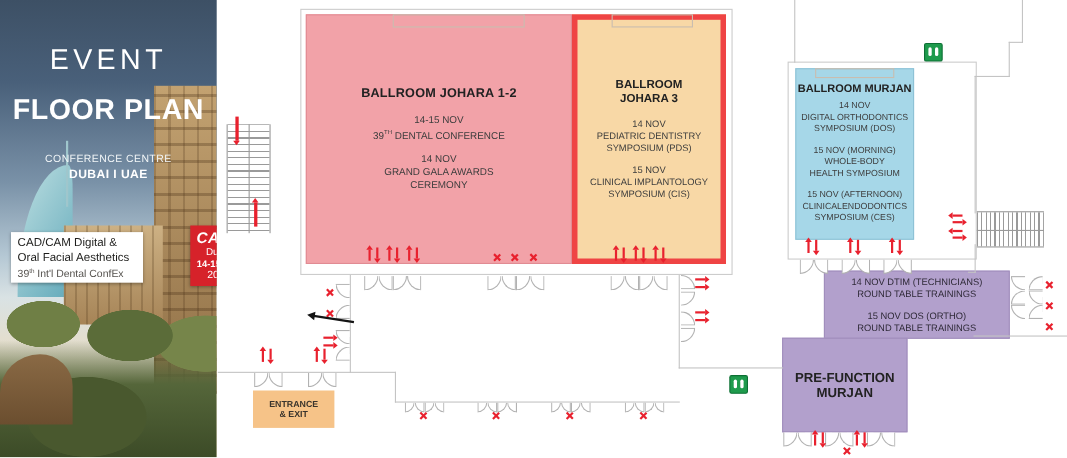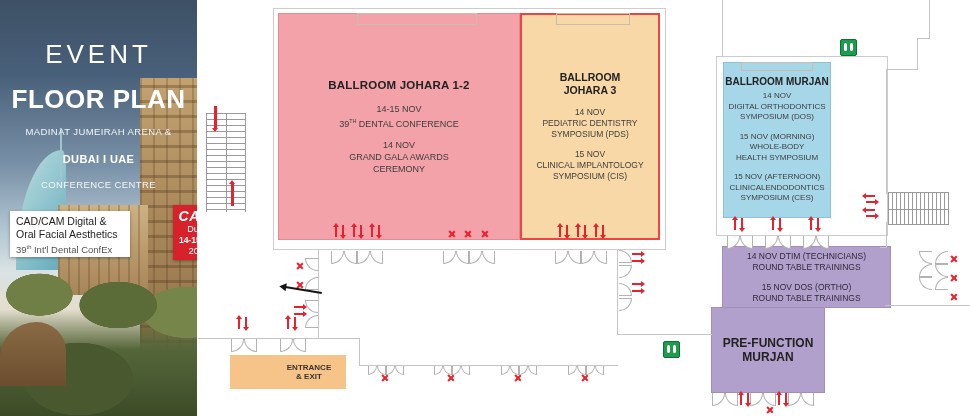--- a/index.html
+++ b/index.html
@@ -47,21 +47,21 @@
   
   .wl{background:#c4c4c4;z-index:2;}
   .room{z-index:1;display:flex;flex-direction:column;align-items:center;justify-content:center;
         text-align:center;color:#3d3d3d;box-sizing:border-box;}
   .wrap{background:#fff;border:1px solid #ccc;z-index:0;box-sizing:border-box;}
   .stage-inset{border:1px solid #c9bdb0;z-index:2;box-sizing:border-box;}
   .rn{font-weight:800;color:#222;}
   .pink{background:#f2a2a8;border:1px solid #e18b93;}
   .pink .rl{font-size:9px;line-height:12px;}
   .pink .rn{font-size:11.5px;margin-bottom:12px;letter-spacing:.2px;}
-  .sand{background:#f8d8a6;border:2px solid #ef4444;}
+  .sand{background:#f8d8a6;border:5px solid #ef4444;}
   .sand .rl{font-size:8.5px;line-height:11px;}
   .sand .rn{font-size:10.5px;line-height:13px;}
   .blue{background:#a6d7e8;border:1px solid #8ec2d6;}
   .blue .rl{font-size:8px;line-height:10.5px;}
   .blue .rn{font-size:10px;margin-bottom:4px;}
   .purp{background:#b2a0cc;border:1px solid #a18ebc;}
   .purp .rl{font-size:8.5px;line-height:11px;color:#2f2a38;}
   .gap{margin-top:9px;text-align:center;}
   .obox{background:#f6c388;z-index:3;display:flex;flex-direction:column;align-items:center;
         justify-content:center;text-align:center;font-size:7.5px;font-weight:700;color:#3a342c;line-height:9.5px;}
@@ -117,22 +117,21 @@
 
   <div id="panel" class="abs">
     <div class="abs burj"></div>
     <div class="abs burj-mast"></div>
     <div class="abs bld-r"></div>
     <div class="abs bld-m"></div>
     <div class="abs palms"></div>
     <div class="abs hut"></div>
     <div class="abs title1">EVENT</div>
     <div class="abs title2">FLOOR PLAN</div>
-    <div class="abs ven" style="top:126px;">MADINAT JUMEIRAH ARENA &amp;</div>
-    <div class="abs ven" style="top:139px;margin-top:40px;">CONFERENCE CENTRE</div>
+    <div class="abs ven" style="top:139px;">CONFERENCE CENTRE</div>
     <div class="abs ven b" style="top:153px;">DUBAI I UAE</div>
     <div class="abs evbox">
       <div class="l1">CAD/CAM Digital &amp;</div>
       <div class="l1">Oral Facial Aesthetics</div>
       <div class="l2"><span>39</span><sup>th</sup><span> Int'l Dental ConfEx</span></div>
     </div>
     <div class="abs badge">
       <div class="logo">CAPP</div>
       <div class="city">Dubai</div>
       <div class="dt">14-15 Nov</div>
@@ -182,21 +181,21 @@
     <div class="rl">14 NOV</div>
     <div class="rl">DIGITAL ORTHODONTICS</div>
     <div class="rl">SYMPOSIUM (DOS)</div>
     <div class="rl gap">15 NOV (MORNING)</div>
     <div class="rl">WHOLE-BODY</div>
     <div class="rl">HEALTH SYMPOSIUM</div>
     <div class="rl gap">15 NOV (AFTERNOON)</div>
     <div class="rl">CLINICALENDODONTICS</div>
     <div class="rl">SYMPOSIUM (CES)</div>
   </div>
-  <div class="abs room purp" style="left:722px;top:246px;width:169px;height:62px;">
+  <div class="abs room purp" style="left:749px;top:246px;width:169px;height:62px;">
     <div class="rl">14 NOV DTIM (TECHNICIANS)</div>
     <div class="rl">ROUND TABLE TRAININGS</div>
     <div class="rl gap">15 NOV DOS (ORTHO)</div>
     <div class="rl">ROUND TABLE TRAININGS</div>
   </div>
   <div class="abs room purp" style="left:711px;top:307px;width:114px;height:86px;">
     <div class="rn" style="font-size:12px;">PRE-FUNCTION</div>
     <div class="rn" style="font-size:12px;">MURJAN</div>
   </div>
 
@@ -399,19 +398,19 @@
   <div class="xm" style="left:296px;top:281px;"></div>
   <div class="xm" style="left:381px;top:374px;"></div>
   <div class="xm" style="left:447px;top:374px;"></div>
   <div class="xm" style="left:514px;top:374px;"></div>
   <div class="xm" style="left:581px;top:374px;"></div>
   <div class="xm" style="left:950px;top:255px;"></div>
   <div class="xm" style="left:950px;top:274px;"></div>
   <div class="xm" style="left:950px;top:293px;"></div>
   <div class="xm" style="left:766px;top:406px;"></div>
 
-  <div class="abs obox" style="left:230px;top:355px;width:74px;height:34px;font-size:8px;padding-left:42px;">
+  <div class="abs obox" style="left:230px;top:355px;width:74px;height:34px;font-size:8px;">
     <div>ENTRANCE</div>
     <div>&amp; EXIT</div>
   </div>
   <div class="blk"></div>
 
 </div>
 
 </body></html>

